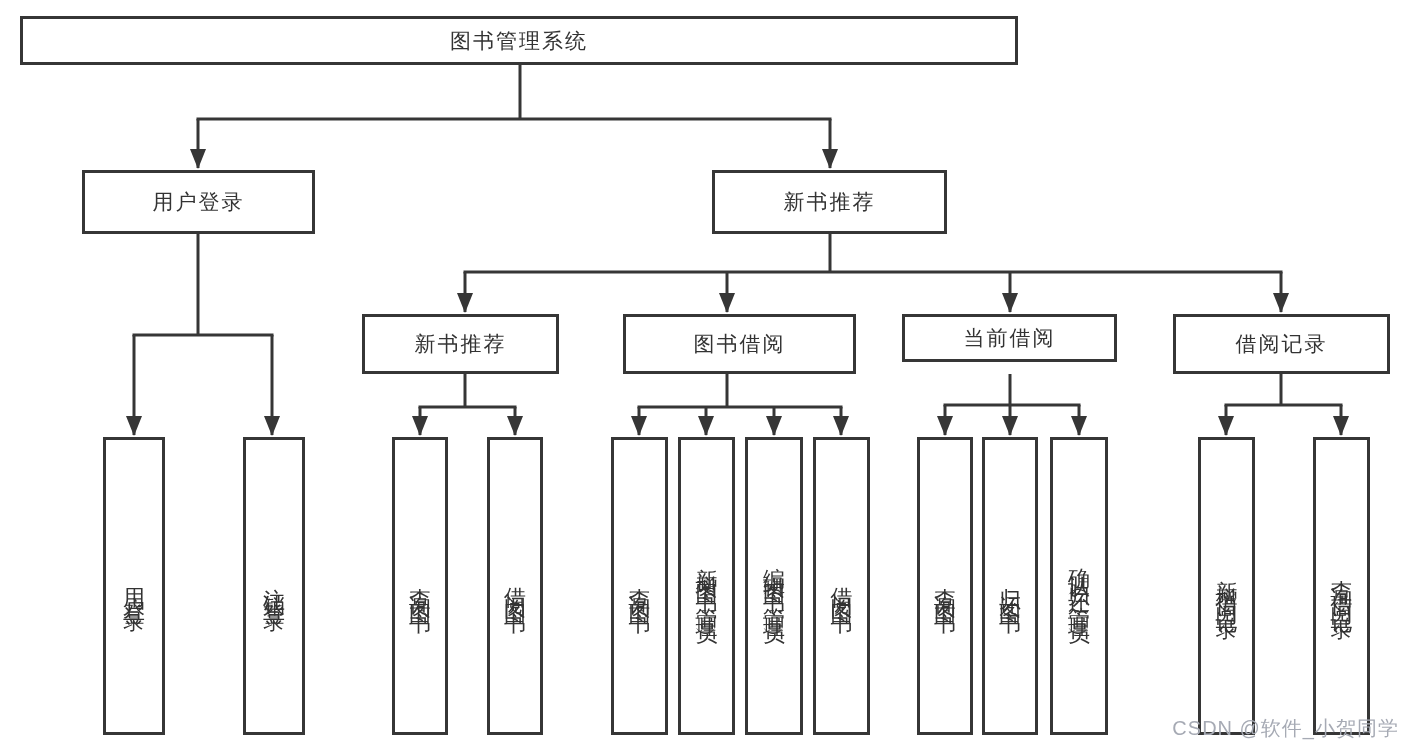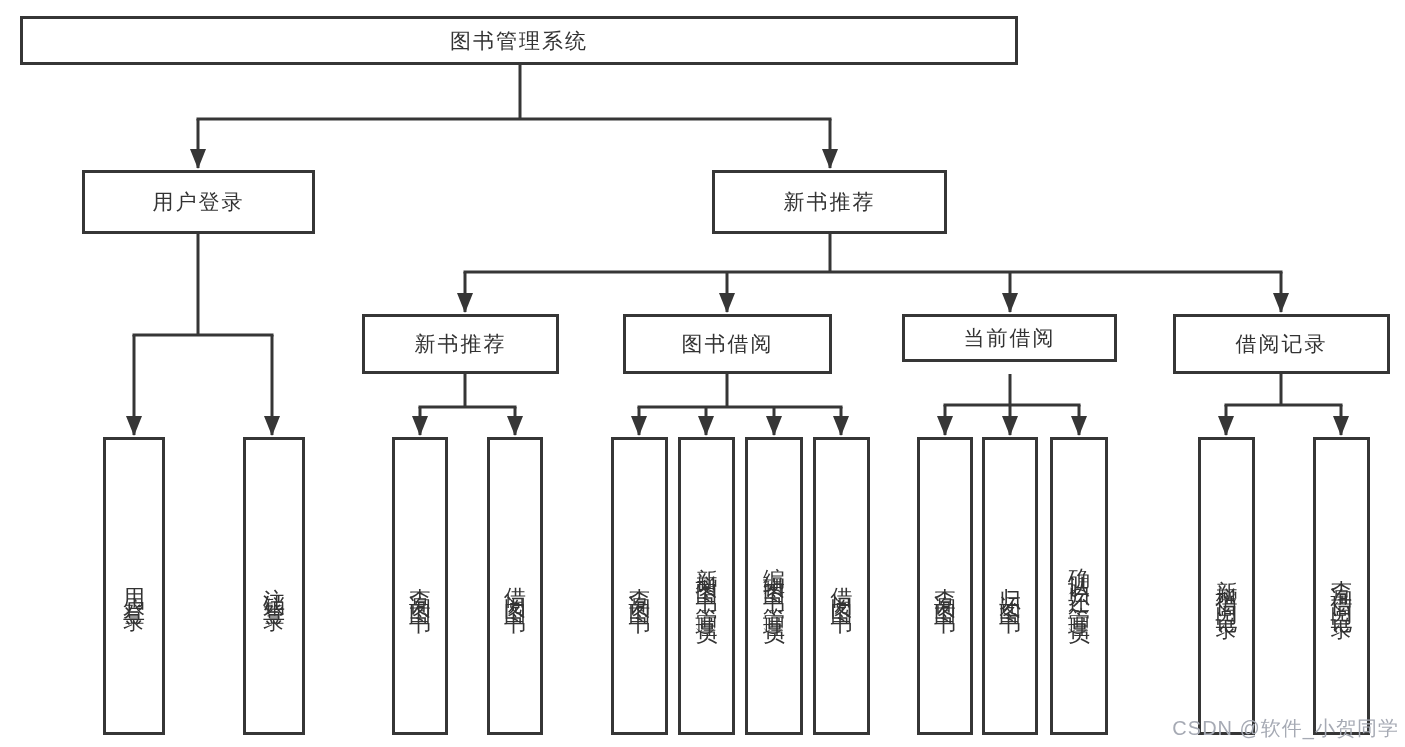--- a/index.html
+++ b/index.html
@@ -109,21 +109,21 @@
       <line x1="1341" y1="405" x2="1341" y2="435" marker-end="url(#arrow)"></line>
     </g>
   </svg>
 
   <div class="node h-node" style="left:20px;top:16px;width:998px;height:49px">图书管理系统</div>
 
   <div class="node h-node" style="left:82px;top:170px;width:233px;height:64px">用户登录</div>
   <div class="node h-node" style="left:712px;top:170px;width:235px;height:64px">新书推荐</div>
 
   <div class="node h-node" style="left:362px;top:314px;width:197px;height:60px">新书推荐</div>
-  <div class="node h-node" style="left:623px;top:314px;width:209px;height:60px">图书借阅</div>
+  <div class="node h-node" style="left:623px;top:314px;width:233px;height:60px">图书借阅</div>
   <div class="node h-node" style="left:902px;top:314px;width:215px;height:48px">当前借阅</div>
   <div class="node h-node" style="left:1173px;top:314px;width:217px;height:60px">借阅记录</div>
 
   <div class="node v-node" style="left:103px;top:437px;width:62px;height:298px">用户登录</div>
   <div class="node v-node" style="left:243px;top:437px;width:62px;height:298px">注销登录</div>
 
   <div class="node v-node" style="left:392px;top:437px;width:56px;height:298px">查询图书</div>
   <div class="node v-node" style="left:487px;top:437px;width:56px;height:298px">借阅图书</div>
 
   <div class="node v-node" style="left:611px;top:437px;width:57px;height:298px">查询图书</div>

